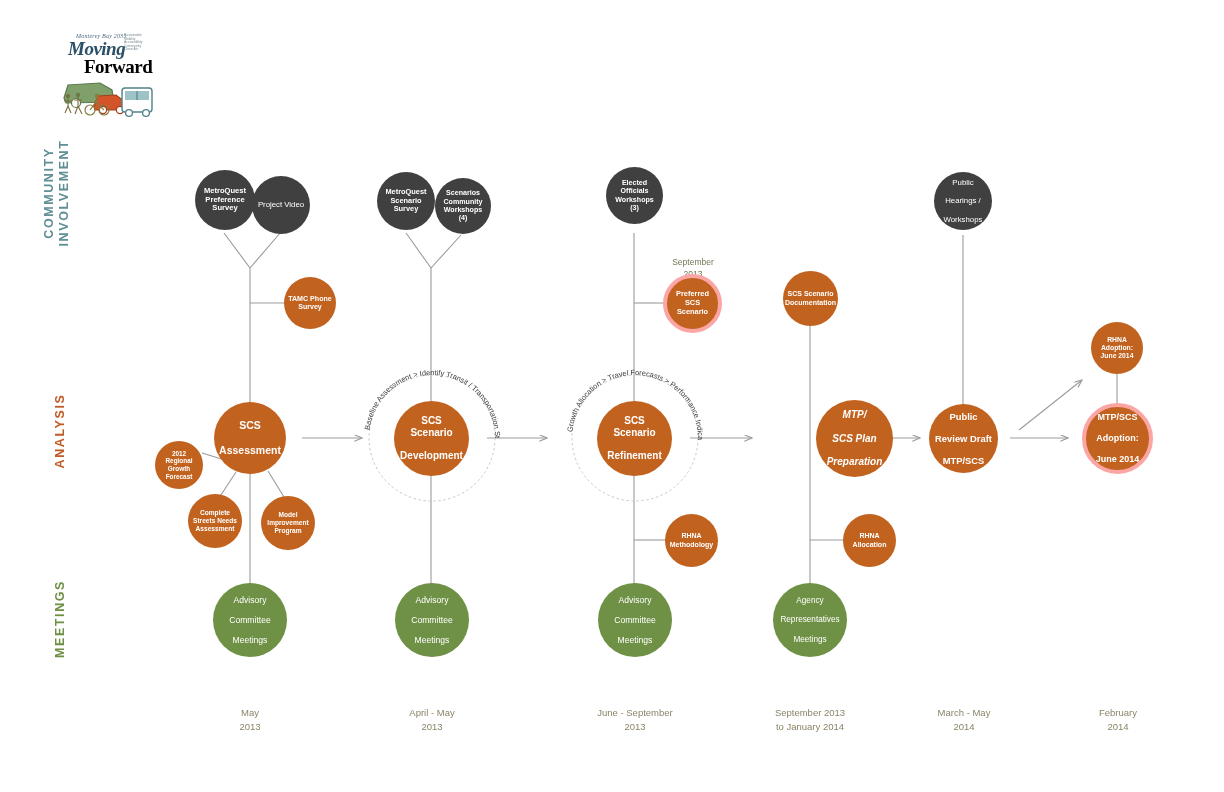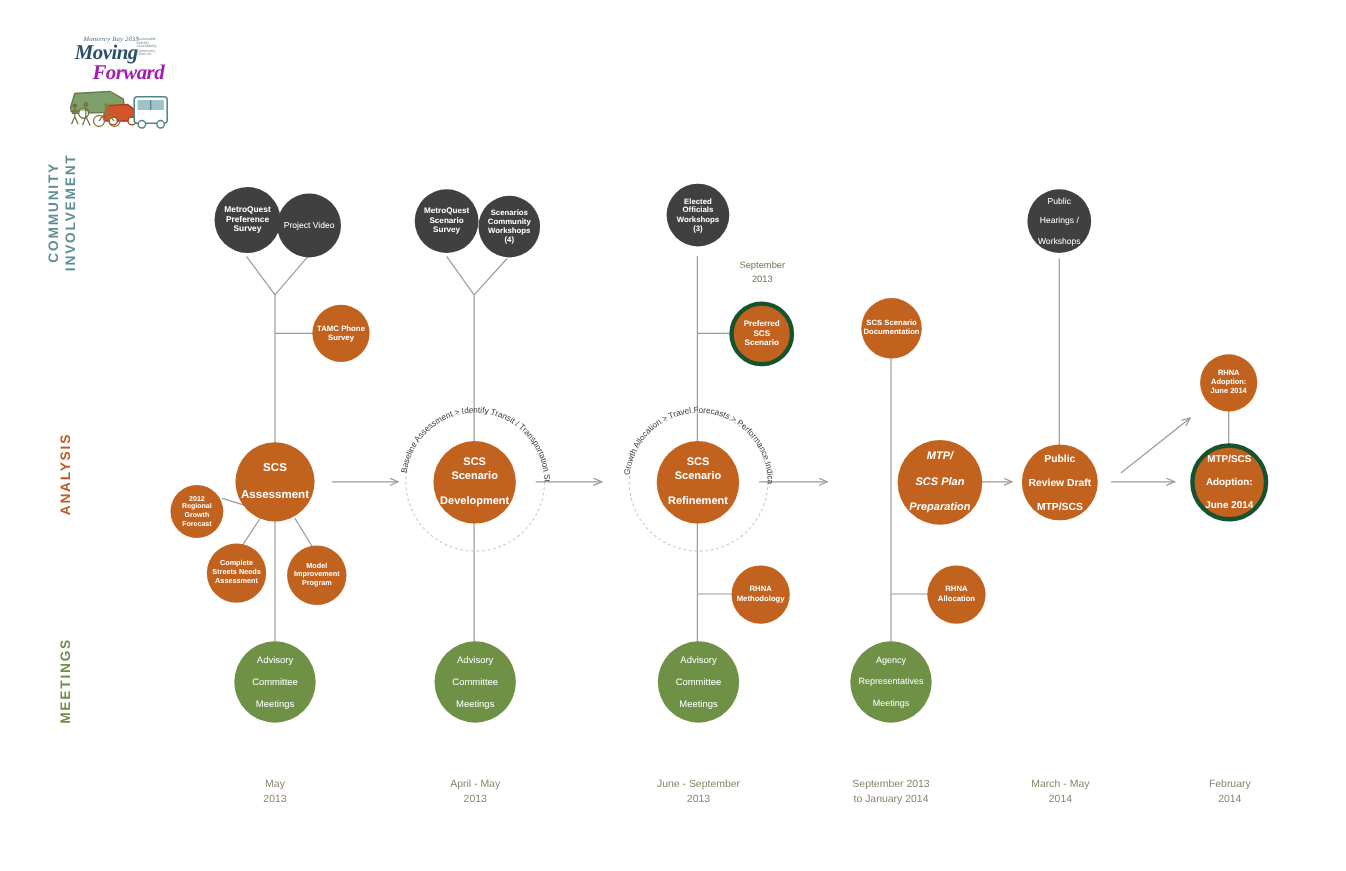--- a/index.html
+++ b/index.html
@@ -12,21 +12,21 @@
   }
   #stage{position:absolute;left:0;top:0;width:1224px;height:724px;}
 
   
   .logo{position:absolute;left:60px;top:30px;width:95px;height:75px;}
   .logo-top{font-family:"Liberation Serif",serif;font-style:italic;font-size:6px;color:#4a6a80;
             position:absolute;left:16px;top:3px;letter-spacing:.2px;white-space:nowrap;}
   .logo-moving{position:absolute;left:8px;top:8px;font-family:"Liberation Serif",serif;
                font-style:italic;font-weight:bold;font-size:19px;color:#2a4f66;letter-spacing:-.5px;}
   .logo-forward{position:absolute;left:24px;top:26px;font-family:"Liberation Serif",serif;
-                font-style:italic;font-weight:bold;font-size:19px;color:#a21caf;letter-spacing:-.5px;}
+                font-weight:bold;font-size:19px;color:#000000;letter-spacing:-.5px;}
   .logo-tag{position:absolute;left:64px;top:4px;width:30px;line-height:3.6px;}
   .logo-tag span{display:block;font-size:3.4px;color:#7a8d97;white-space:nowrap;}
 
   .hdr{position:absolute;right:33px;top:33px;text-align:right;}
   .hdr-1{font-size:10.5px;font-weight:bold;color:#b85921;letter-spacing:.15px;}
   .hdr-2{font-size:9.5px;color:#b85921;margin-top:3px;letter-spacing:.1px;}
 
   
   .band{position:absolute;left:0;width:120px;text-align:center;
         font-size:12.5px;font-weight:bold;letter-spacing:1.6px;
@@ -39,21 +39,21 @@
   
   svg#wires{position:absolute;left:0;top:0;width:1224px;height:792px;pointer-events:none;}
 
   
   .node{position:absolute;border-radius:50%;display:flex;align-items:center;justify-content:center;
         text-align:center;color:#ffffff;box-sizing:border-box;}
   .node span{display:block;line-height:1.18;padding:0 3px;}
   .teal{background:#404040;}
   .orange{background:#c2621f;}
   .green{background:#6f9146;justify-content:center;}
-  .ringed{border:4px solid #14532d;}
+  .ringed{border:4px solid #fca5a5;}
   .b{font-weight:bold;}
   .i{font-style:italic;}
 
   
   .arcbox{position:absolute;}
   .arcbox text{fill:#3b3b3b;font-family:"Liberation Sans",sans-serif;font-size:7.4px;}
 
   
   .cap{position:absolute;text-align:center;font-size:8.5px;color:#6f7a55;line-height:12px;}
 
@@ -247,21 +247,21 @@
     <span>Meetings</span></span>
   </div>
 
   <div class="node teal" style="left:606px;top:167px;width:57px;height:57px;font-size:7.1px;">
     <span><b>Elected</b><br>
     <b>Officials</b><br>
     <b>Workshops</b><br>
     <b>(3)</b></span>
   </div>
 
-  <div class="cap" style="left:648px;top:235px;width:90px;">
+  <div class="cap" style="left:648px;top:256px;width:90px;">
     <span>September</span><br>
     <span>2013</span>
   </div>
 
   <div class="node orange ringed" style="left:663px;top:274px;width:59px;height:59px;font-size:7.4px;">
     <span><b>Preferred</b><br>
     <b>SCS</b><br>
     <b>Scenario</b></span>
   </div>
 

